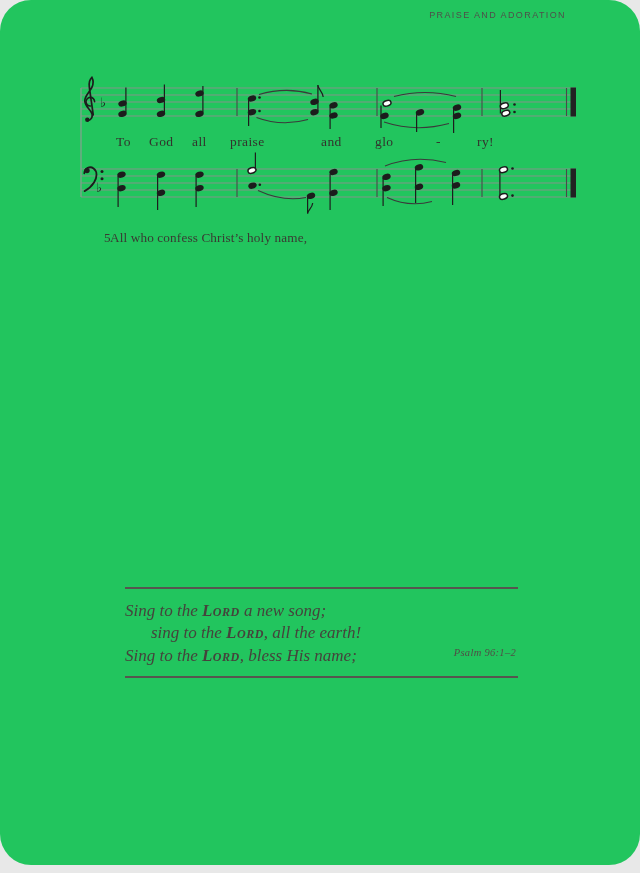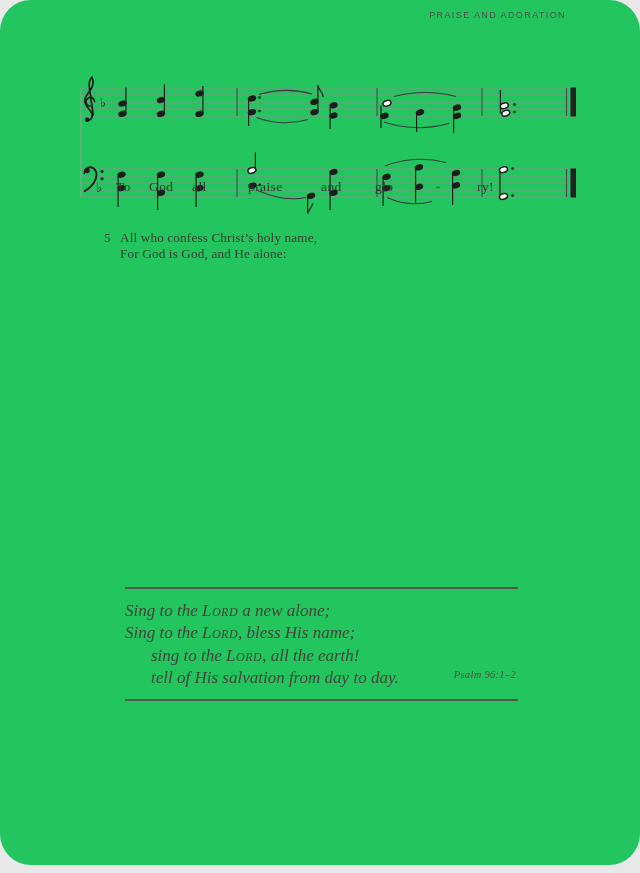--- a/index.html
+++ b/index.html
@@ -19,40 +19,40 @@
   .sysline{stroke:#9a9a9a;stroke-width:1;}
   .stem{stroke:#1d1d1d;stroke-width:1.2;fill:none;}
   .clefpath{stroke:#1c1c1c;fill:none;stroke-linecap:round;}
   .nh{fill:#1c1c1c;}
   .nh-open{fill:#fffffe;stroke:#1c1c1c;stroke-width:1.5;}
   .slur{stroke:#3a3a3a;stroke-width:1.05;fill:none;}
   .flat{font-family:"DejaVu Sans", sans-serif;font-size:13px;fill:#1c1c1c;}
   .lyrics{position:absolute;top:0;left:0;width:640px;height:0;}
   .lyric{
     position:absolute;top:134px;font-size:13.5px;color:#33332d;
-    letter-spacing:0.4px;white-space:nowrap;margin-top:45px;
+    letter-spacing:0.4px;white-space:nowrap;
   }
   .verse{
     position:absolute;left:104px;top:230px;width:280px;
     font-size:13.2px;line-height:15.6px;color:#3a3a33;letter-spacing:0.15px;
   }
   .verse-num{position:absolute;left:0;top:0;}
-  .verse-lines{margin-left:16px;}
+  .verse-lines{margin-left:6px;}
   .vline{white-space:nowrap;}
   .vline.ind{padding-left:14px;}
   .quote{
     position:absolute;left:125px;top:587px;width:393px;
     border-top:2px solid #57554f;border-bottom:2px solid #57554f;
     padding:11px 0 9px 0;
     font-style:italic;font-size:17px;line-height:22.4px;color:#45433c;
   }
   .qline{white-space:nowrap;}
   .qline.ind{padding-left:26px;}
   .qline.last{position:relative;}
-  .smallcaps{font-variant:small-caps;letter-spacing:0.5px;}
+  .smallcaps{font-variant:small-caps;letter-spacing:0.5px;font-weight:bold;}
   .attribution{
     position:absolute;right:2px;bottom:3px;
     font-size:10.5px;letter-spacing:0.3px;color:#504e46;
   }
 </style>
 </head>
 <body>
 
 <div class="page">
 
@@ -207,38 +207,37 @@
       <circle class="nh" cx="512.5" cy="168.5" r="1.3"></circle>
       <ellipse class="nh-open" cx="503.5" cy="196.4" rx="4.1" ry="2.7" transform="rotate(-18 503.5 196.4)"></ellipse>
       <circle class="nh" cx="512.5" cy="195.6" r="1.3"></circle>
     </g>
   </svg>
 
   <div class="lyrics">
     <span class="lyric" style="left:116px">To</span>
     <span class="lyric" style="left:149px">God</span>
     <span class="lyric" style="left:192px">all</span>
-    <span class="lyric" style="left:248px">praise</span>
+    <span class="lyric" style="left:230px">praise</span>
     <span class="lyric" style="left:321px">and</span>
     <span class="lyric" style="left:375px">glo</span>
     <span class="lyric" style="left:436px">-</span>
     <span class="lyric" style="left:477px">ry!</span>
   </div>
 
   <div class="verse">
     <span class="verse-num">5</span>
     <div class="verse-lines">
       <div class="vline">All who confess Christ’s holy name,</div>
-      <div class="vline">For God is God, and He alone:</div>
     </div>
   </div>
 
   <div class="quote">
-    <div class="qline"><span>Sing to the </span><span class="smallcaps">Lord</span><span> a new alone;</span></div>
+    <div class="qline"><span>Sing to the </span><span class="smallcaps">Lord</span><span> a new song;</span></div>
+    <div class="qline ind"><span>sing to the </span><span class="smallcaps">Lord</span><span>, all the earth!</span></div>
     <div class="qline"><span>Sing to the </span><span class="smallcaps">Lord</span><span>, bless His name;</span></div>
-    <div class="qline ind"><span>sing to the </span><span class="smallcaps">Lord</span><span>, all the earth!</span></div>
     <div class="qline ind last">
-      <span>tell of His salvation from day to day.</span><span class="smallcaps"></span><span></span>
+      <span class="smallcaps"></span><span></span>
       <span class="attribution">Psalm 96:1–2</span>
     </div>
   </div>
 
 </div>
 
 </body></html>

